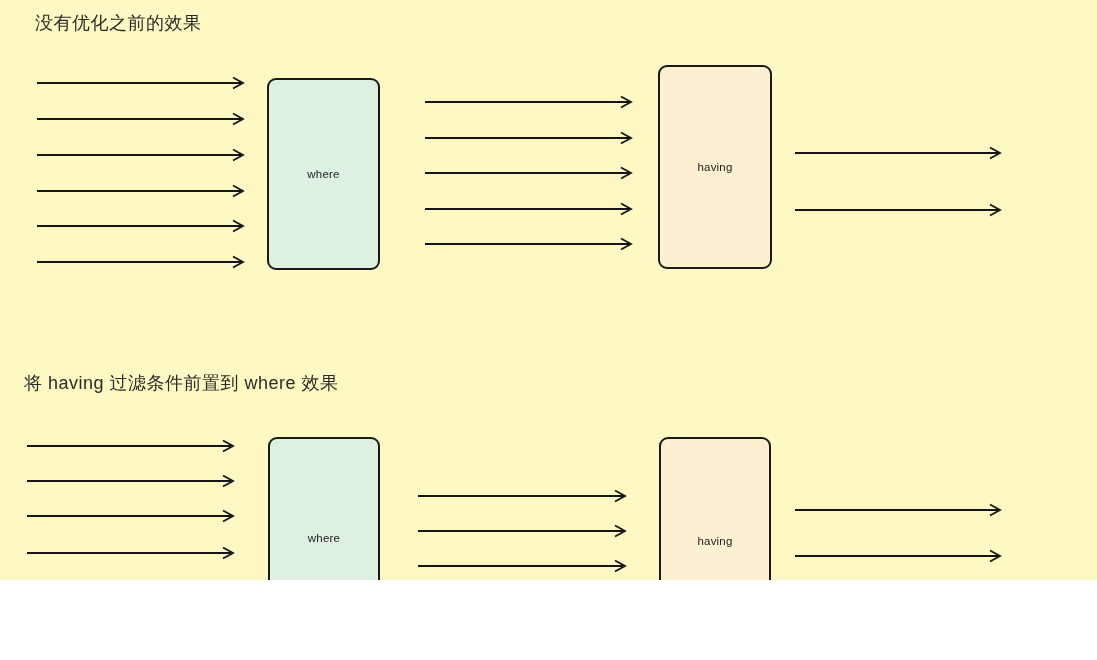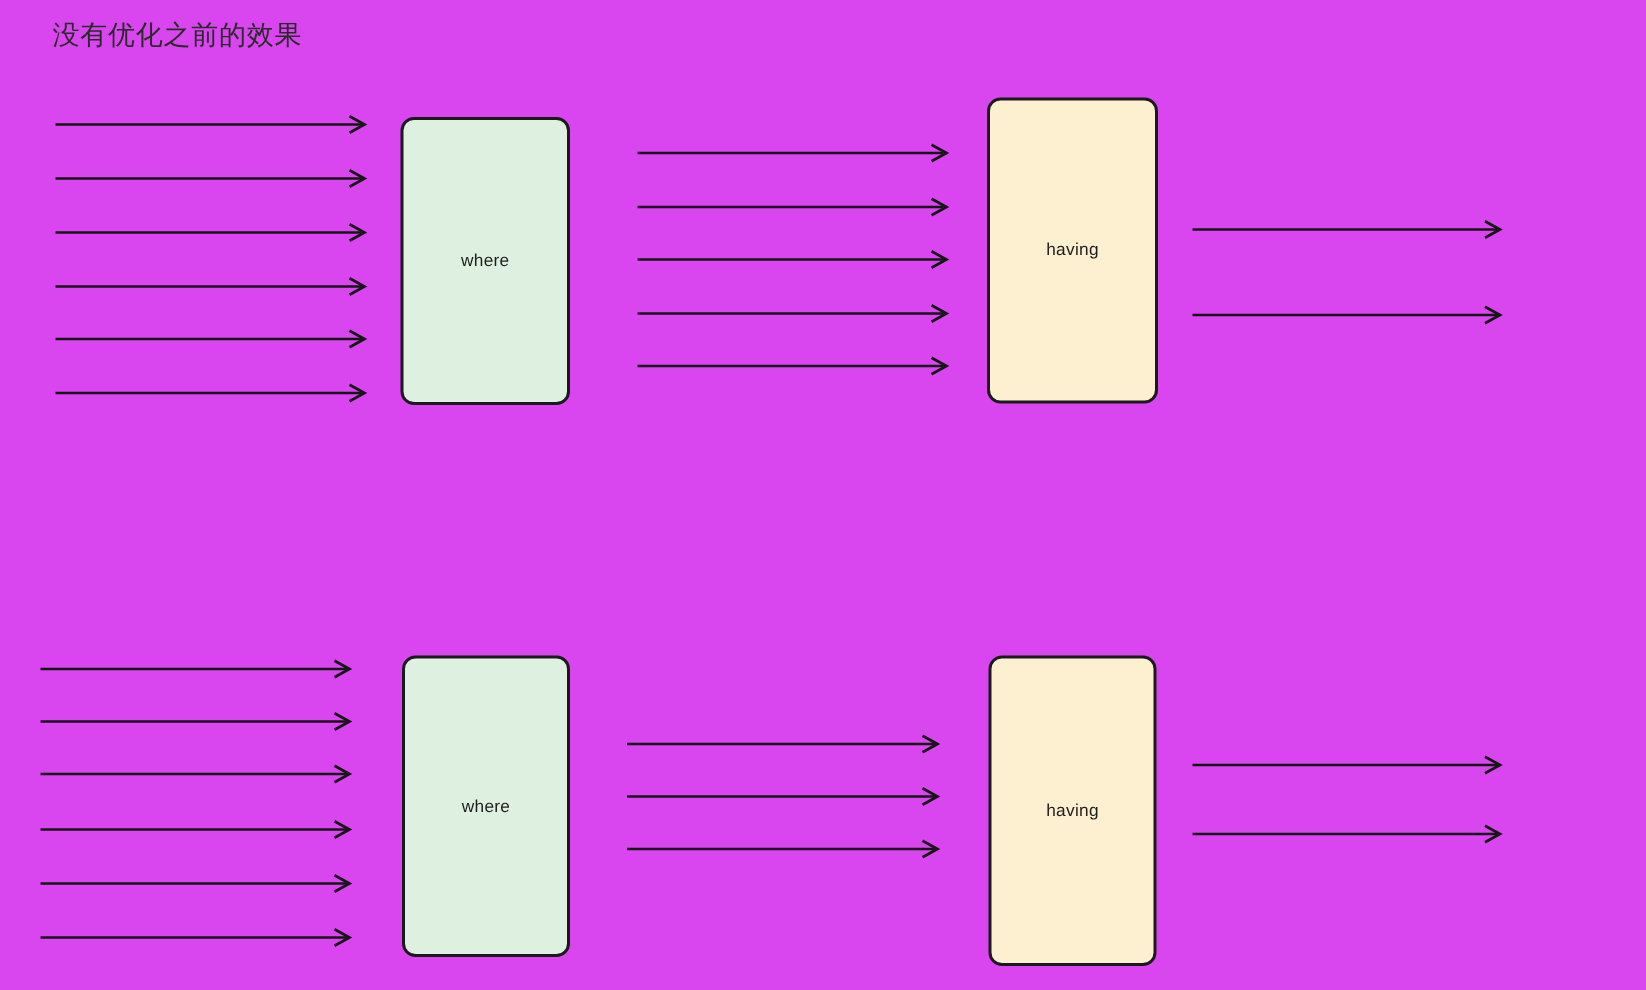--- a/index.html
+++ b/index.html
@@ -3,22 +3,22 @@
 <meta charset="utf-8">
 <style>
   * { box-sizing: border-box; }
   html, body {
     margin: 0; padding: 0;
     background: #ffffff;
   }
   #canvas {
     position: relative;
     width: 1097px;
-    height: 660px;
-    background: #d946ef;
+    height: 580px;
+    background: #fef9c3;
     overflow: hidden;
     font-family: "Liberation Sans", "DejaVu Sans", sans-serif;
   }
   #arrows-layer {
     position: absolute;
     left: 0; top: 0;
     width: 1097px; height: 660px;
   }
   .section-title {
     position: absolute;
@@ -145,20 +145,21 @@
         <path d="M 990 504.5 L 1000 510 L 990 515.5" fill="none" stroke="#161616" stroke-width="1.8" stroke-linejoin="miter"></path>
       </g>
       <g>
         <line x1="795" y1="556" x2="998" y2="556" stroke="#161616" stroke-width="1.8"></line>
         <path d="M 990 550.5 L 1000 556 L 990 561.5" fill="none" stroke="#161616" stroke-width="1.8" stroke-linejoin="miter"></path>
       </g>
     </svg>
 
   <div class="section-title" id="title-before" style="color: rgb(42, 42, 42);">没有优化之前的效果</div>
 
+  <div class="section-title" id="title-after" style="color: rgb(42, 42, 42);">将 having 过滤条件前置到 where 效果</div>
 
   <div class="node-box" id="box-before-where" style="background: rgb(222, 241, 225); border-color: rgb(26, 26, 26);">
     <span class="box-label" style="color: rgb(29, 29, 29);">where</span>
   </div>
 
   <div class="node-box" id="box-before-having" style="background: rgb(252, 240, 208); border-color: rgb(26, 26, 26);">
     <span class="box-label" style="color: rgb(29, 29, 29);">having</span>
   </div>
 
   <div class="node-box" id="box-after-where" style="background: rgb(222, 241, 225); border-color: rgb(26, 26, 26);">

